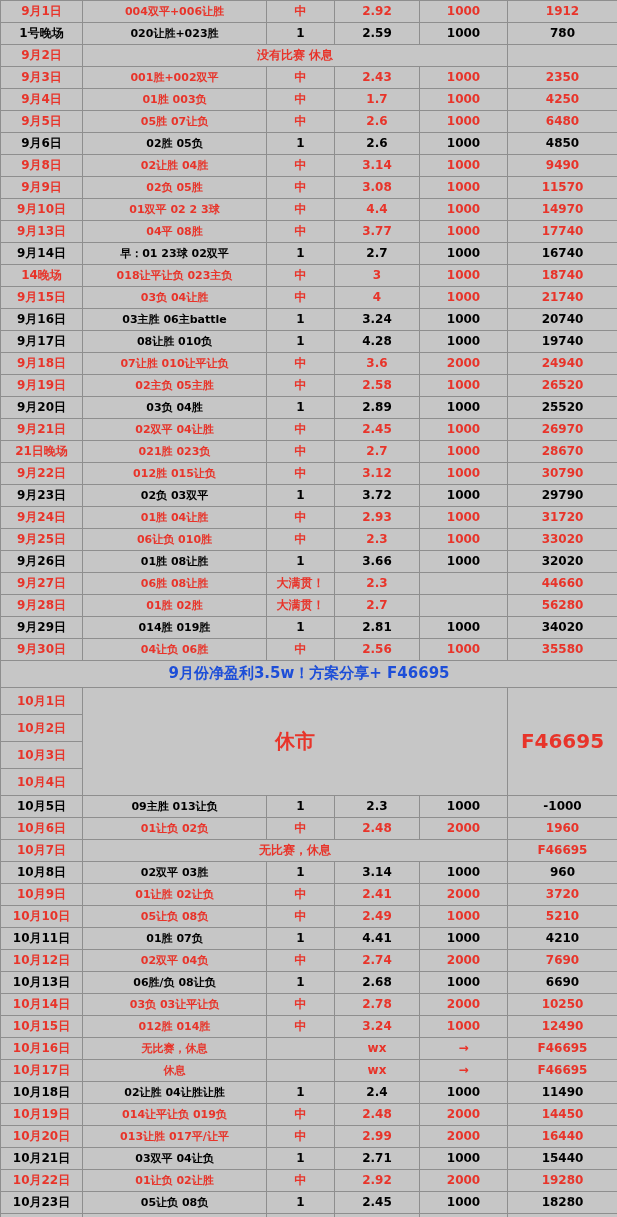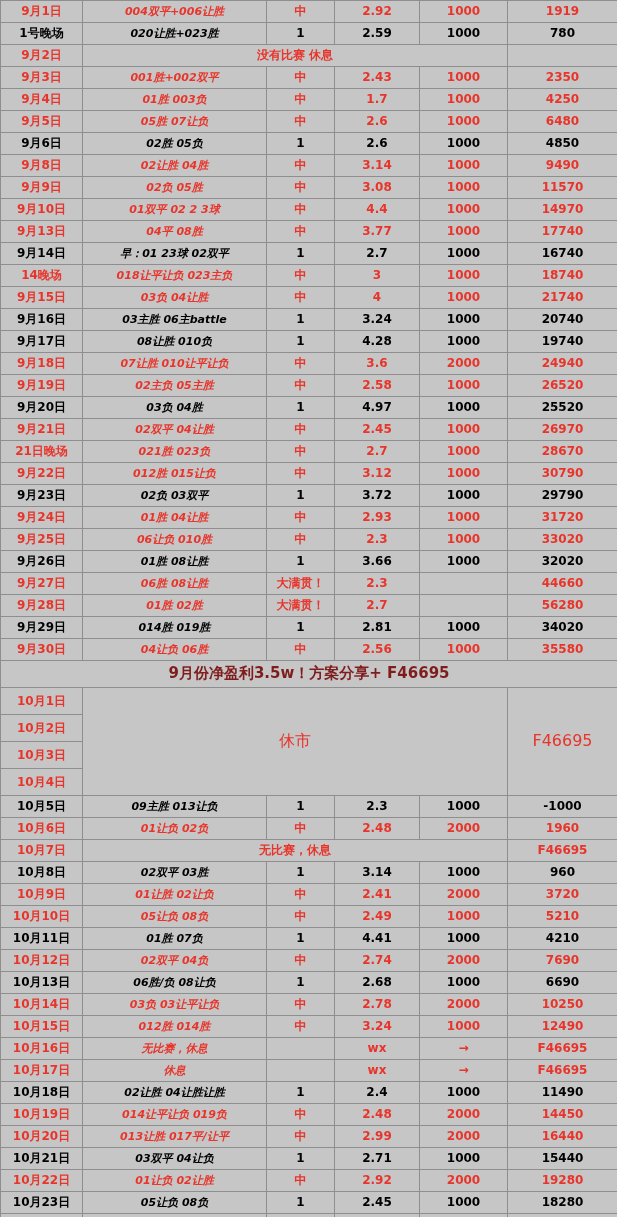--- a/index.html
+++ b/index.html
@@ -27,26 +27,26 @@
   col.c0{width:82px;}
   col.c1{width:184px;}
   col.c2{width:68px;}
   col.c3{width:85px;}
   col.c4{width:88px;}
   col.c5{width:110px;}
 
   .red{color:#e8342a;}
   .black{color:#000;}
   .bold{font-weight:bold;}
-  .sm{font-size:11px;font-style:italic;}
-  .big{font-size:16px;font-weight:normal;}
+  .sm{font-size:11px;}
+  .big{font-size:20px;font-weight:bold;}
   .summary{
     font-size:15px;
     font-weight:bold;
-    color:#7f1d1d;
+    color:#1d4ed8;
     height:26px;
   }
   .tall{height:26px;margin-top:24px;}
   .arrow{font-weight:bold;}
 </style>
 </head>
 <body>
 
 <table>
   <colgroup>
@@ -57,21 +57,21 @@
       <col class="c4">
       <col class="c5">
   </colgroup>
   <tbody id="tbody">
       <tr>
         <td class="bold red">9月1日</td>
         <td class="bold red sm">004双平+006让胜</td>
         <td class="bold red">中</td>
         <td class="bold red">2.92</td>
         <td class="bold red">1000</td>
-        <td class="bold red">1919</td>
+        <td class="bold red">1912</td>
       </tr>
       <tr>
         <td class="bold black">1号晚场</td>
         <td class="bold black sm">020让胜+023胜</td>
         <td class="bold black">1</td>
         <td class="bold black">2.59</td>
         <td class="bold black">1000</td>
         <td class="bold black">780</td>
       </tr>
       <tr>
@@ -196,21 +196,21 @@
         <td class="bold red sm">02主负 05主胜</td>
         <td class="bold red">中</td>
         <td class="bold red">2.58</td>
         <td class="bold red">1000</td>
         <td class="bold red">26520</td>
       </tr>
       <tr>
         <td class="bold black">9月20日</td>
         <td class="bold black sm">03负 04胜</td>
         <td class="bold black">1</td>
-        <td class="bold black">4.97</td>
+        <td class="bold black">2.89</td>
         <td class="bold black">1000</td>
         <td class="bold black">25520</td>
       </tr>
       <tr>
         <td class="bold red">9月21日</td>
         <td class="bold red sm">02双平 04让胜</td>
         <td class="bold red">中</td>
         <td class="bold red">2.45</td>
         <td class="bold red">1000</td>
         <td class="bold red">26970</td>

